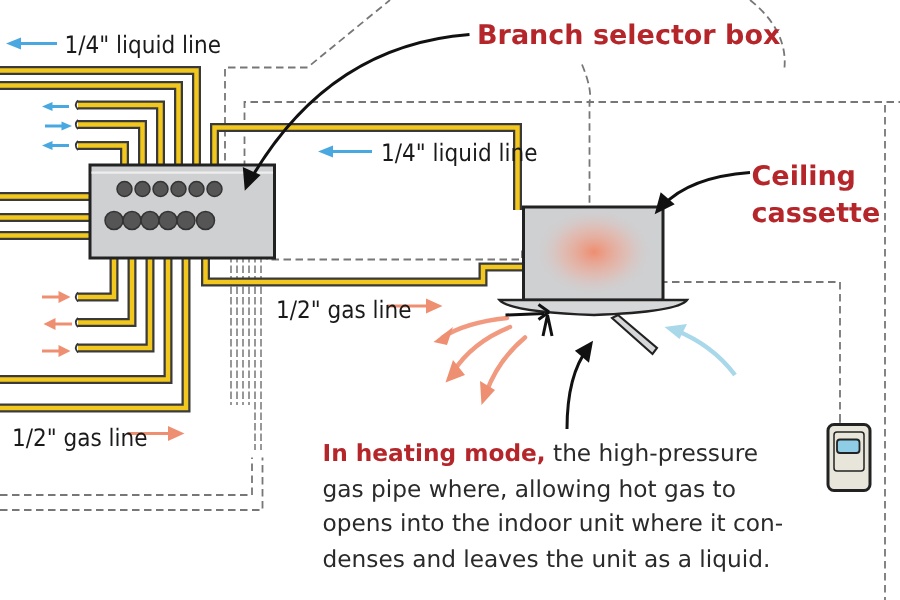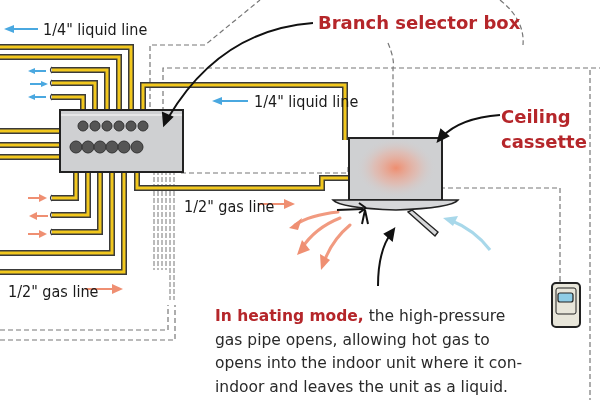--- a/index.html
+++ b/index.html
@@ -1,20 +1,20 @@
 <!DOCTYPE html>
 <html><head>
 <meta charset="utf-8">
 <style>
   html, body { margin: 0; padding: 0; background: #ffffff; }
   #stage { position: relative; width: 600px; height: 400px; overflow: hidden; background: #ffffff; }
   svg { position: absolute; left: 0; top: 0; }
   .lbl { font-family: "DejaVu Sans", sans-serif; font-stretch: condensed; fill: #1a1a1a; }
   .red { font-family: "DejaVu Sans", sans-serif; fill: #b5262a; font-weight: bold; }
-  .desc { position: absolute; left: 215px; top: 305px; width: 380px;
+  .desc { position: absolute; left: 215px; top: 291px; width: 380px;
           font-family: "DejaVu Sans", sans-serif; font-size: 15.5px; line-height: 23.5px;
           color: #2a2a2a; letter-spacing: 0px; }
   .desc .hl { color: #b5262a; font-weight: bold; }
 </style>
 </head>
 <body>
 
 <div id="stage">
 <svg width="600" height="400" viewBox="0 0 600 400" xmlns="http://www.w3.org/2000/svg">
   <defs>
@@ -189,17 +189,17 @@
   <text class="lbl" x="254" y="107" font-size="16">1/4" liquid line</text>
   <text class="lbl" x="184" y="212" font-size="16">1/2" gas line</text>
   <text class="lbl" x="8" y="297" font-size="16">1/2" gas line</text>
   <text class="red" x="318" y="29" font-size="18">Branch selector box</text>
   <text class="red" x="501" y="123" font-size="18">Ceiling</text>
   <text class="red" x="501" y="148" font-size="18">cassette</text>
 </svg>
 
 <div class="desc">
   <div><span class="hl">In heating mode,</span><span> the high-pressure</span></div>
-  <div>gas pipe opens, allowing hot gas to</div>
+  <div>gas pipe where, allowing hot gas to</div>
   <div>opens into the indoor unit where it con-</div>
-  <div>indoor and leaves the unit as a liquid.</div>
+  <div>denses and leaves the unit as a liquid.</div>
 </div>
 </div>
 
 </body></html>

